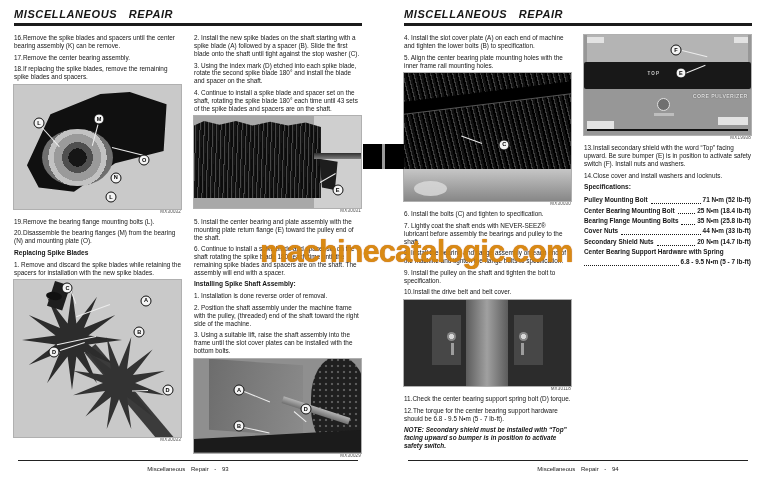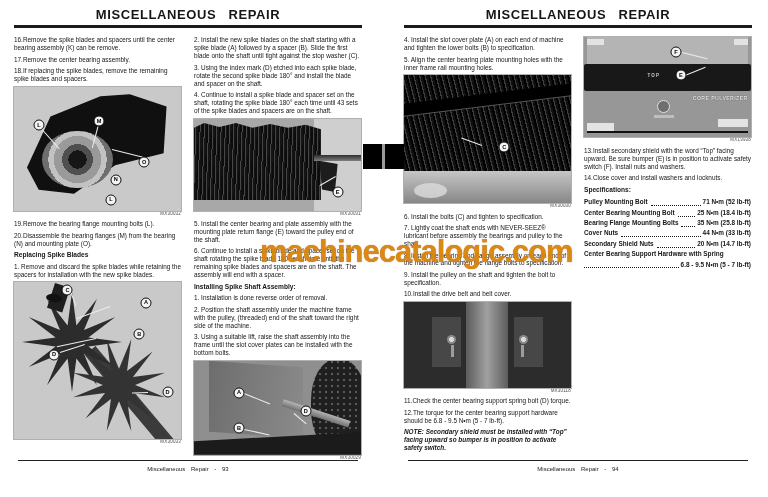--- a/index.html
+++ b/index.html
@@ -6,21 +6,21 @@
   body{
     width:768px;height:497px;position:relative;overflow:hidden;
     background:#ffffff;color:#161616;
     font-family:"Liberation Sans", sans-serif;
     -webkit-font-smoothing:antialiased;
   }
   .page{position:absolute;top:8px;width:348px;height:470px;background:#fff;}
   #left-page{left:14px;}
   #right-page{left:404px;}
 
-  .pg-title{text-align:center;font-weight:bold;font-size:13px;letter-spacing:.6px;word-spacing:8px;line-height:1.1;}
+  .pg-title{text-align:left;font-weight:bold;font-size:11px;letter-spacing:.6px;word-spacing:8px;line-height:1.1;font-style:italic;}
   .pg-rule{height:3px;background:#1b1b1b;margin-top:3px;}
 
   .cols{display:flex;gap:13px;margin-top:8px;}
   .col{flex:0 0 167px;width:167px;font-size:6.4px;line-height:1.24;}
   .col p{margin:0 0 3.6px 0;}
   .h{font-weight:bold;font-size:6.6px;margin:1.5px 0 3.6px 0;}
   .note{font-weight:bold;font-style:italic;}
 
   .fig{position:relative;width:167px;background:#c6c6c6;overflow:hidden;margin:1px 0 0 0;outline:1px solid #b0b0b0;}
   .fig-label{text-align:right;font-size:4.5px;color:#4a4a4a;line-height:1.3;margin:0 0 3.5px 0;letter-spacing:.2px;}

